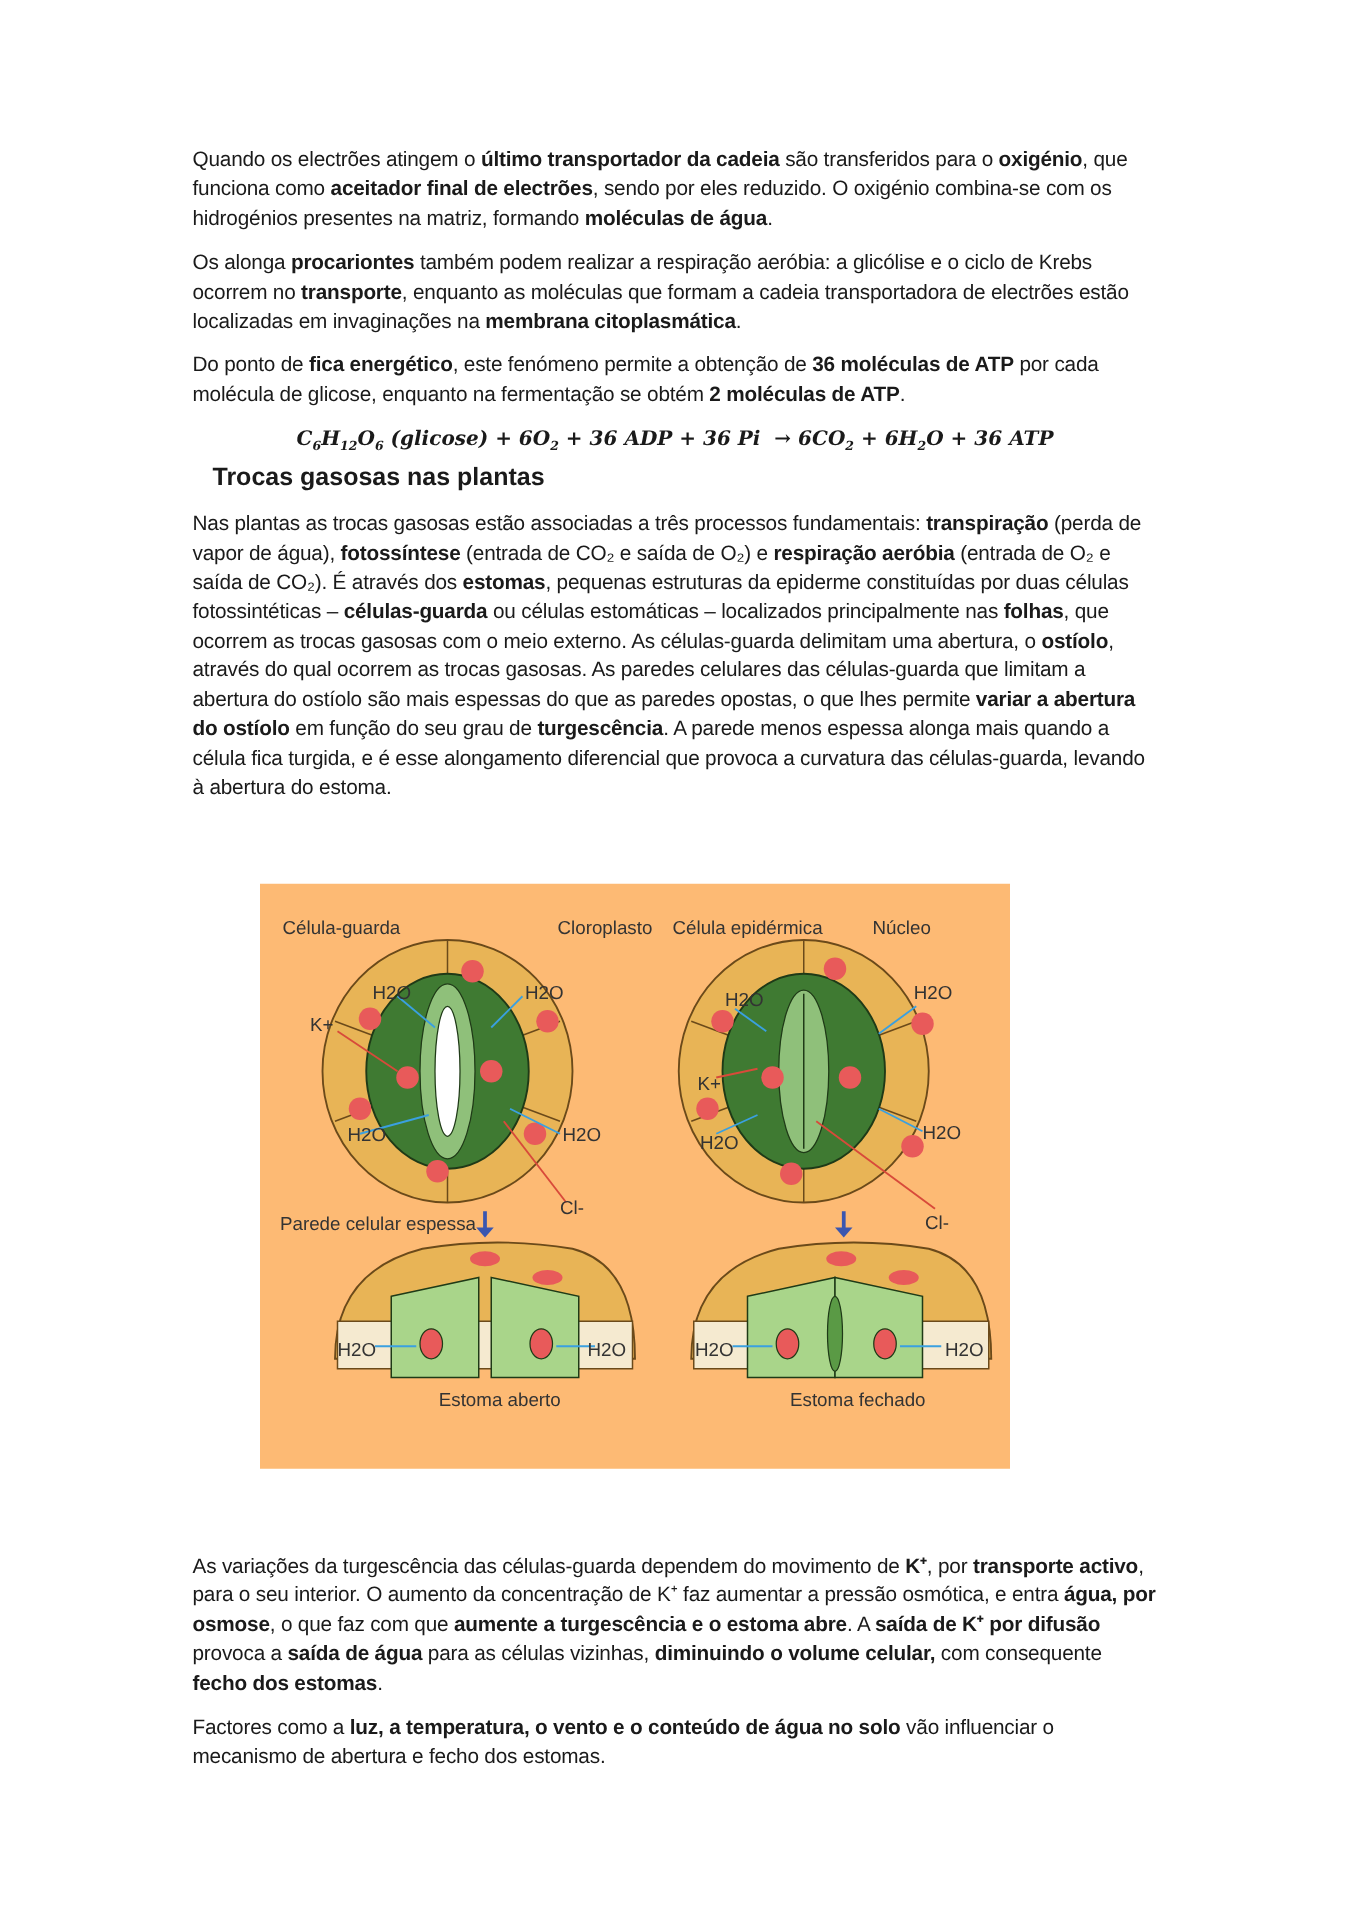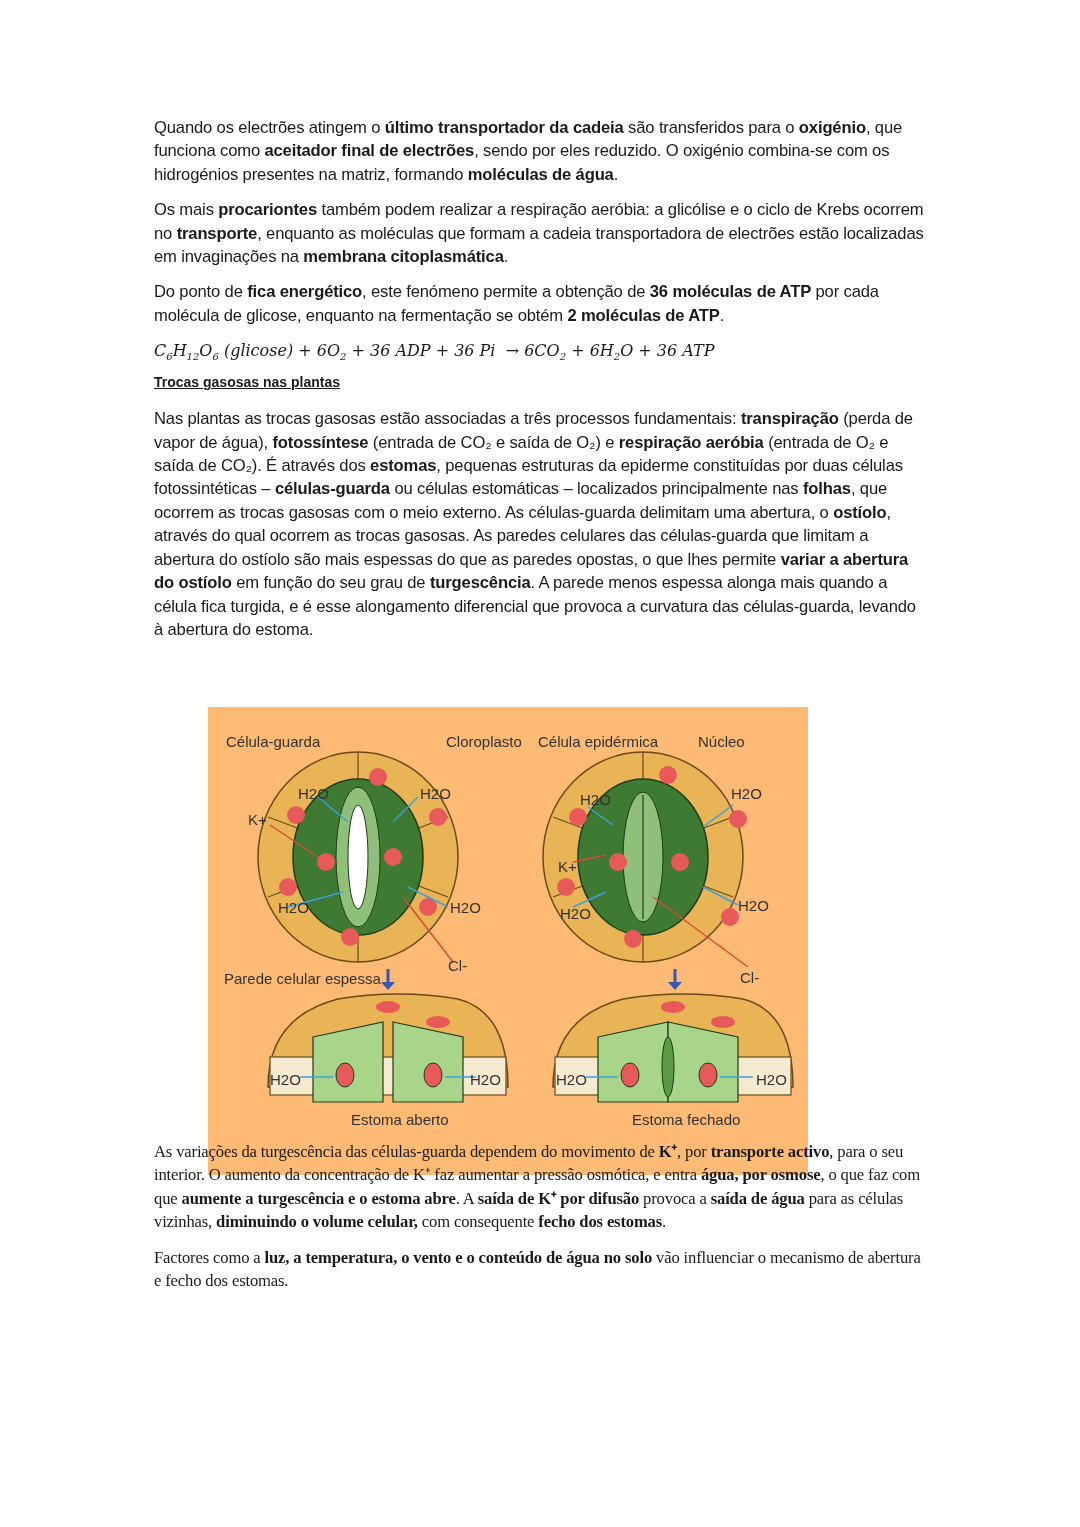--- a/index.html
+++ b/index.html
@@ -1,38 +1,38 @@
 <!DOCTYPE html>
 <html><head>
 <meta charset="utf-8">
 <style>
   html, body { margin: 0; padding: 0; background: #ffffff; }
   body { width: 1080px; height: 1527px; position: relative; overflow: hidden;
          font-family: "Liberation Sans", sans-serif; color: #1a1a1a; }
   .page { position: absolute; left: 154px; top: 116px; width: 772px; }
   p.para { margin: 0 0 12px 0; font-size: 16.6px; line-height: 23.4px; letter-spacing: -0.15px; }
   p.para b { font-weight: bold; }
-  .eq { font-family: "DejaVu Serif", serif; font-style: italic;
-        font-size: 16px; margin: 2px 0 8px 0; height: 24px; line-height: 24px; }
+  .eq { text-align: center; font-family: "DejaVu Serif", serif; font-style: italic;
+        font-size: 16px; margin: 2px 0 8px 0; height: 24px; line-height: 24px; font-weight: bold; }
   .eq sub { font-size: 10px; }
-  .heading { font-weight: bold; text-decoration: underline; font-size: 14px; margin: 0 0 14px 0; line-height: 22px; }
+  .heading { font-weight: bold; font-size: 20px; margin: 0 0 14px 16px; line-height: 22px; }
   .figure { position: absolute; left: 208px; top: 707px; width: 600px; height: 468px; background: #fdba74; text-align: right; }
   .figure svg { display: block; }
   .figure .lbl { font-family: "Liberation Sans", sans-serif; font-size: 15px; fill: #333; }
-  .after { position: absolute; left: 154px; top: 1140px; width: 772px; font-family: Liberation Serif, serif; }
+  .after { position: absolute; left: 154px; top: 1241px; width: 772px; }
 </style>
 </head>
 <body>
 
 <div class="page">
   <p class="para">
     <span>Quando os electrões atingem o </span><b>último transportador da cadeia</b><span> são transferidos para o </span><b>oxigénio</b><span>, que funciona como </span><b>aceitador final de electrões</b><span>, sendo por eles reduzido. O oxigénio combina-se com os hidrogénios presentes na matriz, formando </span><b>moléculas de água</b><span>.</span>
   </p>
   <p class="para">
-    <span>Os mais </span><b>procariontes</b><span> também podem realizar a respiração aeróbia: a glicólise e o ciclo de Krebs ocorrem no </span><b>transporte</b><span>, enquanto as moléculas que formam a cadeia transportadora de electrões estão localizadas em invaginações na </span><b>membrana citoplasmática</b><span>.</span>
+    <span>Os alonga </span><b>procariontes</b><span> também podem realizar a respiração aeróbia: a glicólise e o ciclo de Krebs ocorrem no </span><b>transporte</b><span>, enquanto as moléculas que formam a cadeia transportadora de electrões estão localizadas em invaginações na </span><b>membrana citoplasmática</b><span>.</span>
   </p>
   <p class="para">
     <span>Do ponto de </span><b>fica energético</b><span>, este fenómeno permite a obtenção de </span><b>36 moléculas de ATP</b><span> por cada molécula de glicose, enquanto na fermentação se obtém </span><b>2 moléculas de ATP</b><span>.</span>
   </p>
   <div class="eq">C<sub>6</sub>H<sub>12</sub>O<sub>6</sub> (glicose) + 6O<sub>2</sub> + 36 ADP + 36 Pi &nbsp;→ 6CO<sub>2</sub> + 6H<sub>2</sub>O + 36 ATP</div>
   <div class="heading">Trocas gasosas nas plantas</div>
   <p class="para">
     <span>Nas plantas as trocas gasosas estão associadas a três processos fundamentais: </span><b>transpiração</b><span> (perda de vapor de água), </span><b>fotossíntese</b><span> (entrada de CO₂ e saída de O₂) e </span><b>respiração aeróbia</b><span> (entrada de O₂ e saída de CO₂). É através dos </span><b>estomas</b><span>, pequenas estruturas da epiderme constituídas por duas células fotossintéticas – </span><b>células-guarda</b><span> ou células estomáticas – localizados principalmente nas </span><b>folhas</b><span>, que ocorrem as trocas gasosas com o meio externo. As células-guarda delimitam uma abertura, o </span><b>ostíolo</b><span>, através do qual ocorrem as trocas gasosas. As paredes celulares das células-guarda que limitam a abertura do ostíolo são mais espessas do que as paredes opostas, o que lhes permite </span><b>variar a abertura do ostíolo</b><span> em função do seu grau de </span><b>turgescência</b><span>. A parede menos espessa alonga mais quando a célula fica turgida, e é esse alongamento diferencial que provoca a curvatura das células-guarda, levando à abertura do estoma.</span>
   </p>
 </div>

